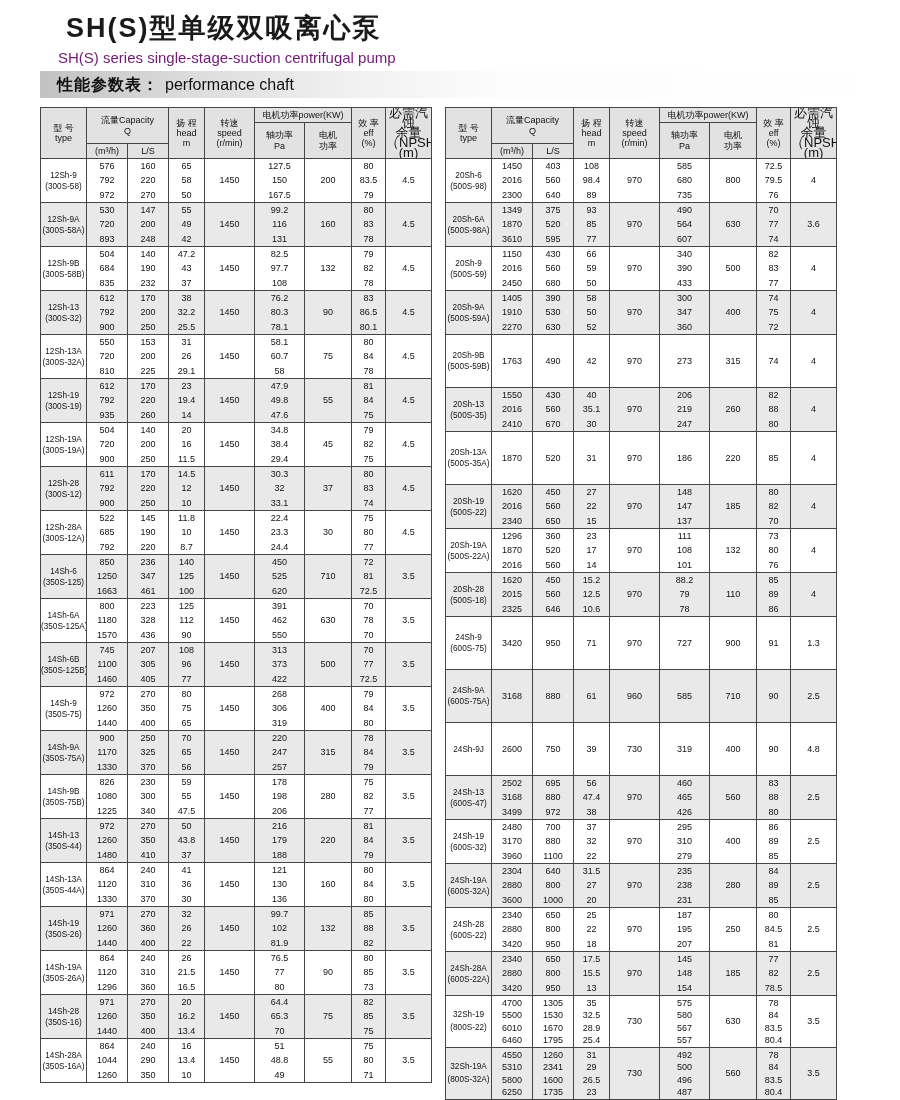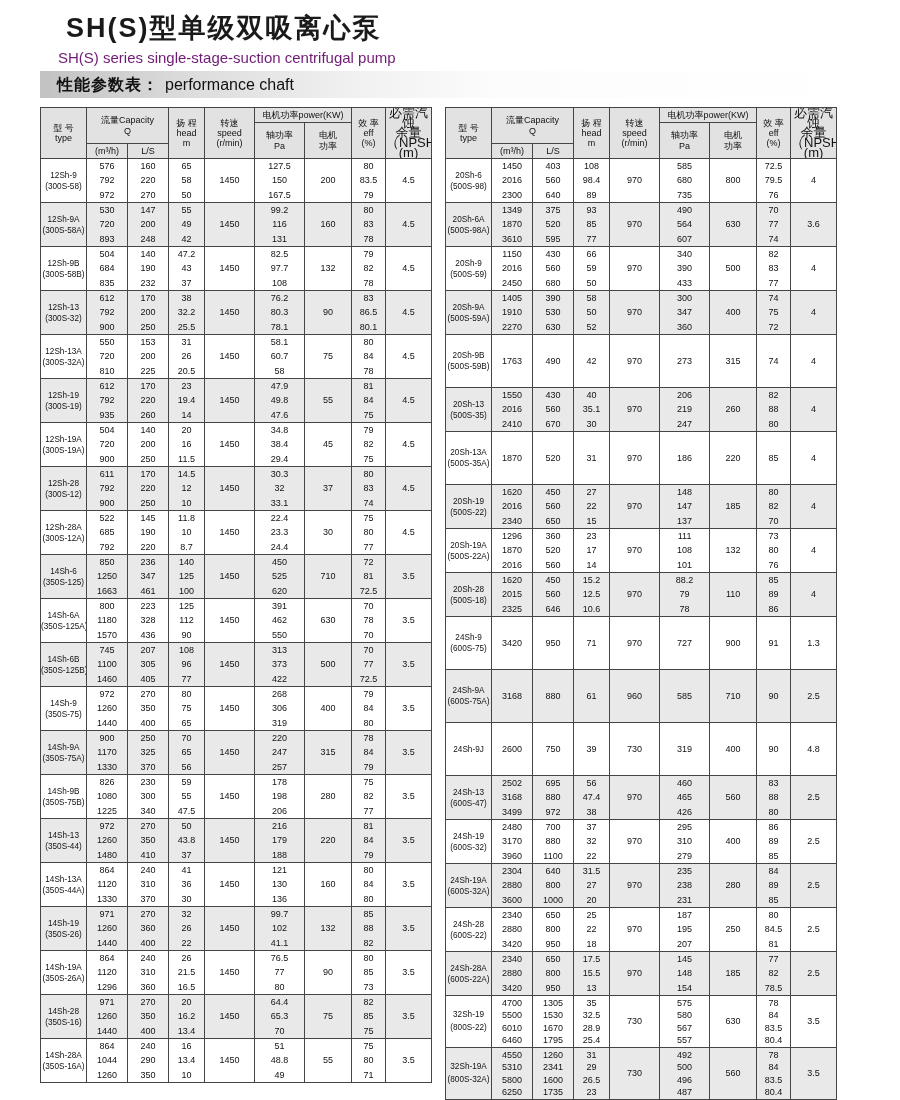--- a/index.html
+++ b/index.html
@@ -277,21 +277,21 @@
                 <div>810</div>
               </td>
               <td>
                 <div>153</div>
                 <div>200</div>
                 <div>225</div>
               </td>
               <td>
                 <div>31</div>
                 <div>26</div>
-                <div>20.5</div>
+                <div>29.1</div>
               </td>
               <td>
                 <div>1450</div>
               </td>
               <td>
                 <div>58.1</div>
                 <div>60.7</div>
                 <div>58</div>
               </td>
               <td>
@@ -805,21 +805,21 @@
                 <div>32</div>
                 <div>26</div>
                 <div>22</div>
               </td>
               <td>
                 <div>1450</div>
               </td>
               <td>
                 <div>99.7</div>
                 <div>102</div>
-                <div>41.1</div>
+                <div>81.9</div>
               </td>
               <td>
                 <div>132</div>
               </td>
               <td>
                 <div>85</div>
                 <div>88</div>
                 <div>82</div>
               </td>
               <td>

